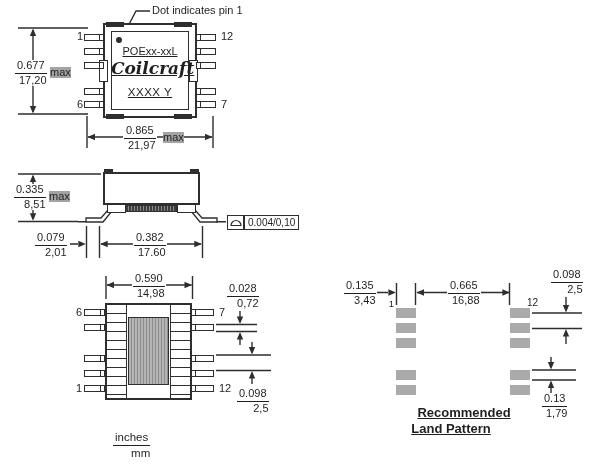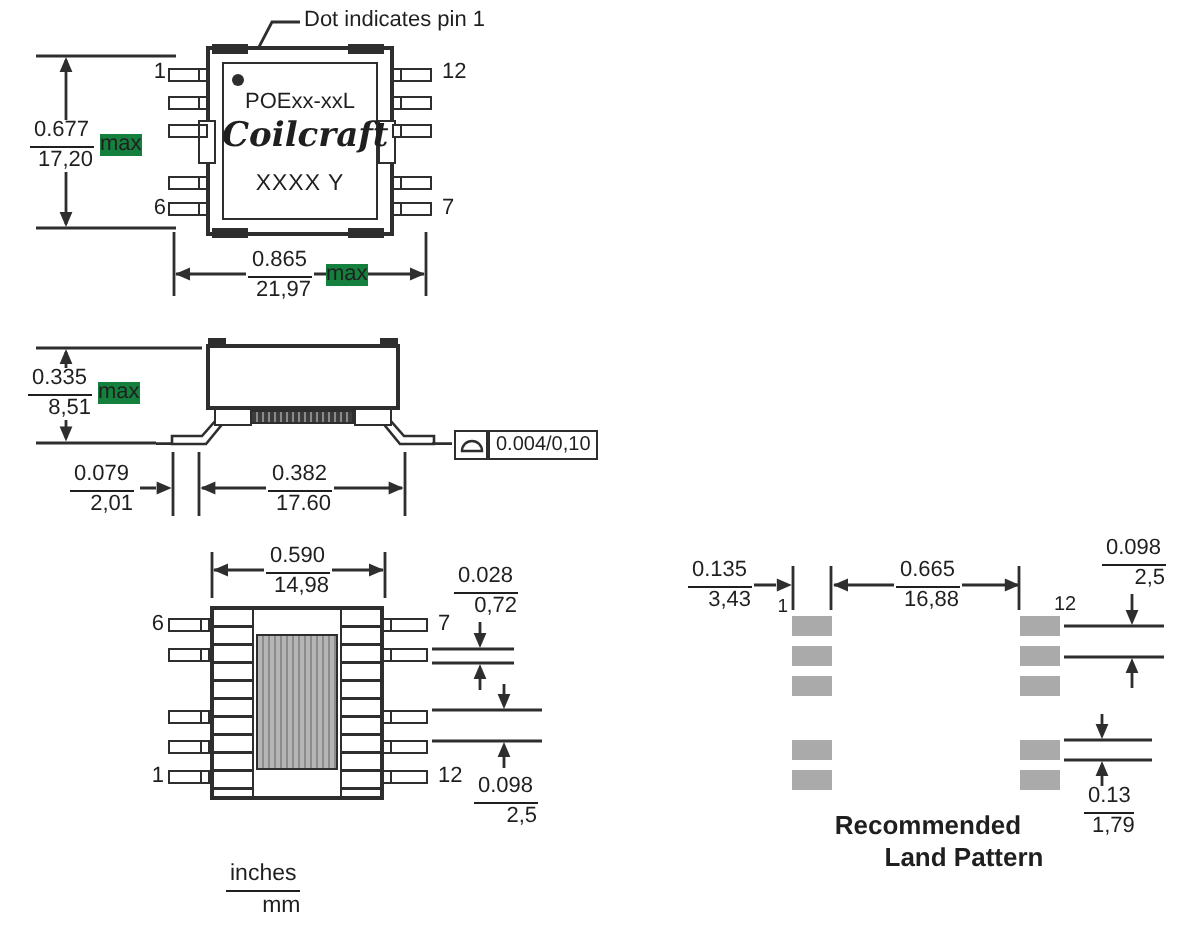--- a/index.html
+++ b/index.html
@@ -13,24 +13,24 @@
   .body{position:absolute;box-sizing:border-box;background:#fff;border:2px solid #2e2e2e;}
   .thinbox{position:absolute;box-sizing:border-box;background:#fff;border:1.4px solid #2e2e2e;}
   .tab{position:absolute;background:#2e2e2e;}
   .pin{position:absolute;box-sizing:border-box;background:#fff;border:1.3px solid #2e2e2e;}
   .pin::after{content:"";position:absolute;top:0;bottom:0;width:1.3px;background:#2e2e2e;}
   .pin.pl::after{right:3px;}
   .pin.pr::after{left:3px;}
   .frac{position:absolute;background:#fff;text-align:right;font-size:11px;line-height:11px;padding:0 1px;}
   .frac .ft{padding:0 2px 1.5px;border-bottom:1.3px solid #1f1f1f;white-space:nowrap;}
   .frac .fb{padding-top:1.5px;white-space:nowrap;}
-  .dimmax{position:absolute;font-size:11px;line-height:11px;background:#15803d;}
+  .dimmax{position:absolute;font-size:11px;line-height:11px;background:#a3a3a3;}
   .pinlabel{position:absolute;font-size:11px;line-height:11px;}
   .ra{text-align:right;}
-  .ctr{text-align:center;}
+  .ctr{text-align:center;text-decoration:underline;}
   .pad{position:absolute;background:#aaaaaa;}
   .stripecol{position:absolute;box-sizing:border-box;
      background:repeating-linear-gradient(180deg,#ffffff 0 7.6px,#2e2e2e 7.6px 9px);}
   .hatch{position:absolute;box-sizing:border-box;border:1.4px solid #2e2e2e;
      background:repeating-linear-gradient(90deg,#b5b5b5 0 2px,#8b8b8b 2px 3px);}
   .darkstrip{position:absolute;
      background:repeating-linear-gradient(90deg,#3c3c3c 0 2px,#8a8a8a 2px 3px);border:1px solid #2e2e2e;box-sizing:border-box;}
   .fcf{position:absolute;display:flex;height:15px;}
   .fcf .cell{box-sizing:border-box;border:1.4px solid #2e2e2e;background:#fff;display:flex;align-items:center;justify-content:center;}
   .fcf .c1{width:17px;}
@@ -280,21 +280,21 @@
     <div class="frac" style="left:550px;top:269px;">
       <div class="ft">0.098</div>
       <div class="fb">2,5</div>
     </div>
     <div class="frac" style="left:541px;top:393px;">
       <div class="ft">0.13</div>
       <div class="fb">1,79</div>
     </div>
 
     <div class="lptitle ctr" style="left:399px;top:405px;width:130px;">Recommended</div>
-    <div class="lptitle ctr" style="left:417px;top:421px;width:130px;">Land Pattern</div>
+    <div class="lptitle ctr" style="left:386px;top:421px;width:130px;">Land Pattern</div>
   </div>
 
   <div class="frac" style="left:112px;top:431px;font-size:11.5px;line-height:12px;">
     <div class="ft">inches</div>
     <div class="fb">mm</div>
   </div>
 
 </div>
 
 </body></html>

